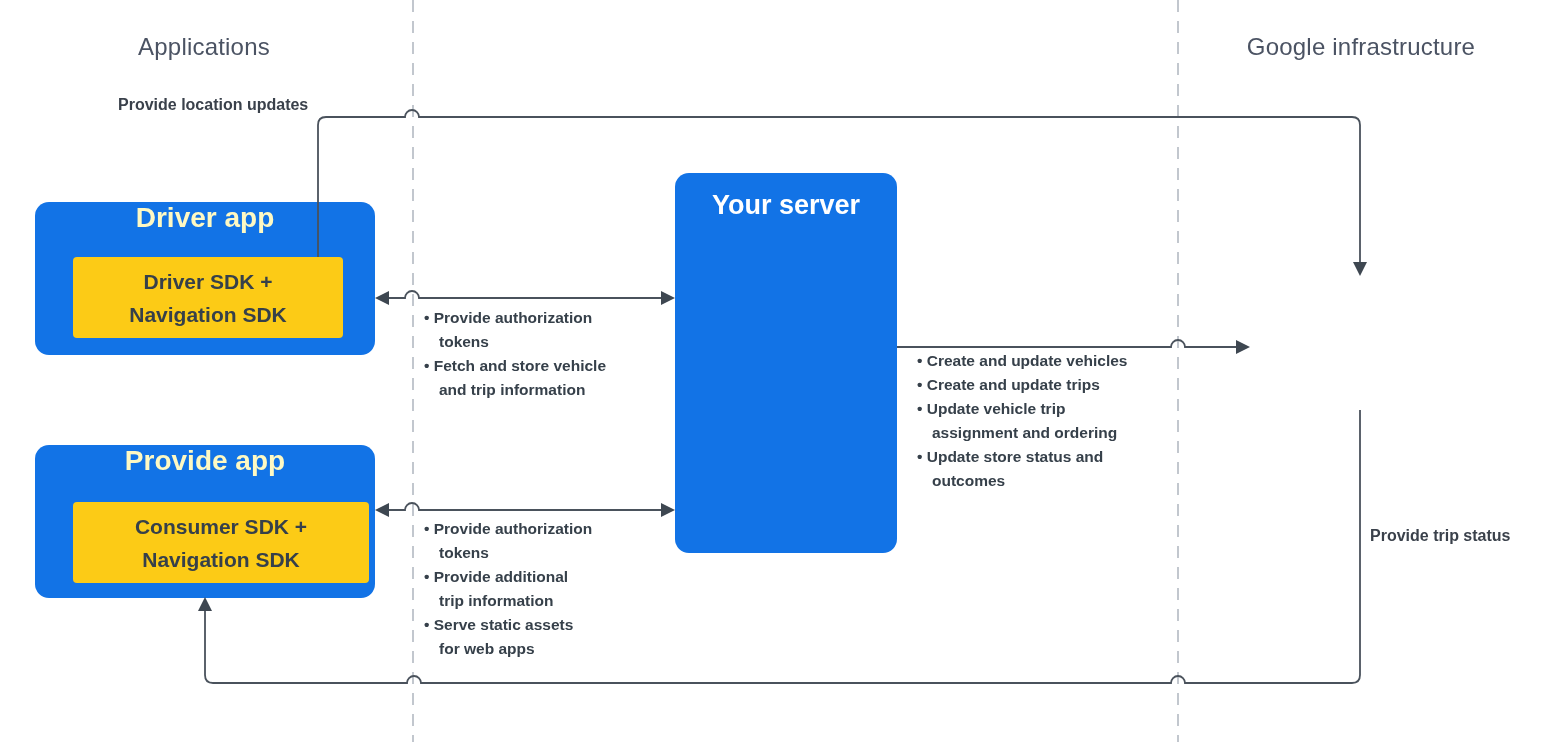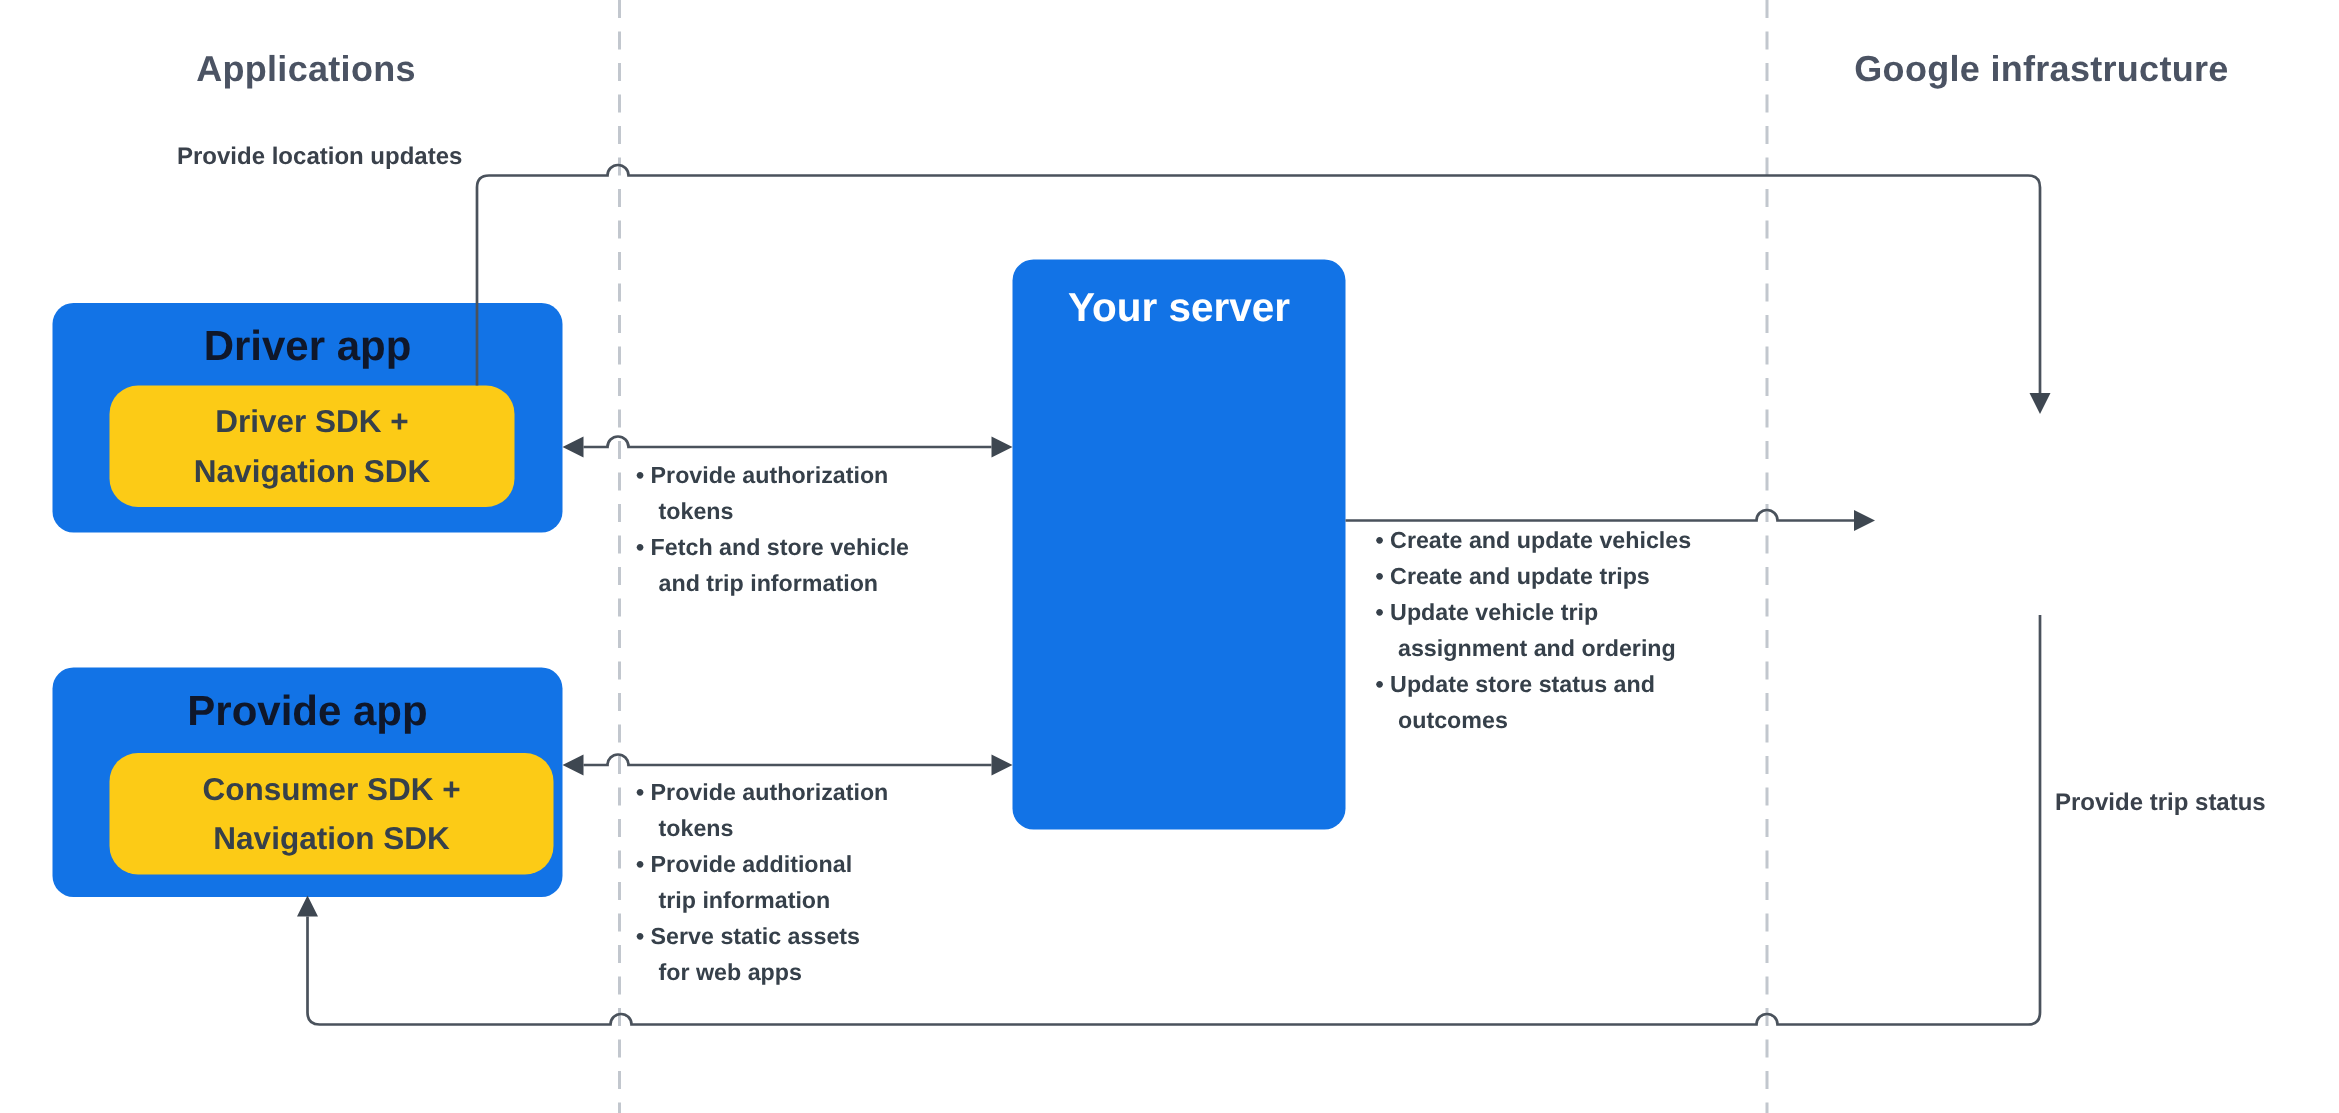--- a/index.html
+++ b/index.html
@@ -3,34 +3,34 @@
 <meta charset="utf-8">
 <style>
   html,body{margin:0;padding:0;background:#ffffff;}
   .canvas{
     position:relative;width:1559px;height:742px;background:#ffffff;
     font-family:"Liberation Sans",sans-serif;overflow:hidden;
   }
   svg.wires{position:absolute;left:0;top:0;width:1559px;height:742px;pointer-events:none;}
   .lane-header{
     position:absolute;width:320px;text-align:center;
-    font-size:24px;font-weight:700;color:#4B5363;letter-spacing:.2px;
+    font-size:24px;font-weight:400;color:#4B5363;letter-spacing:.2px;
   }
   .edge-label{
     position:absolute;font-size:16px;font-weight:700;color:#3A414B;white-space:nowrap;
   }
   .app-box{
     position:absolute;background:#1273E6;border-radius:14px;
   }
   .app-title{
-    margin-top:13px;text-align:center;color:#0f172a;
+    margin-top:0;text-align:center;color:#fef9c3;
     font-size:28px;font-weight:700;
   }
   .sdk-box{
-    position:absolute;background:#FCCB16;border-radius:19px;
+    position:absolute;background:#FCCB16;border-radius:4px;
     display:flex;align-items:center;justify-content:center;text-align:center;
     font-size:21px;font-weight:700;line-height:33px;color:#36404A;white-space:pre-line;
   }
   .server-box{
     position:absolute;left:675px;top:173px;width:222px;height:380px;
     background:#1273E6;border-radius:14px;
   }
   .server-title{
     margin-top:17px;text-align:center;color:#ffffff;font-size:27px;font-weight:700;
   }

